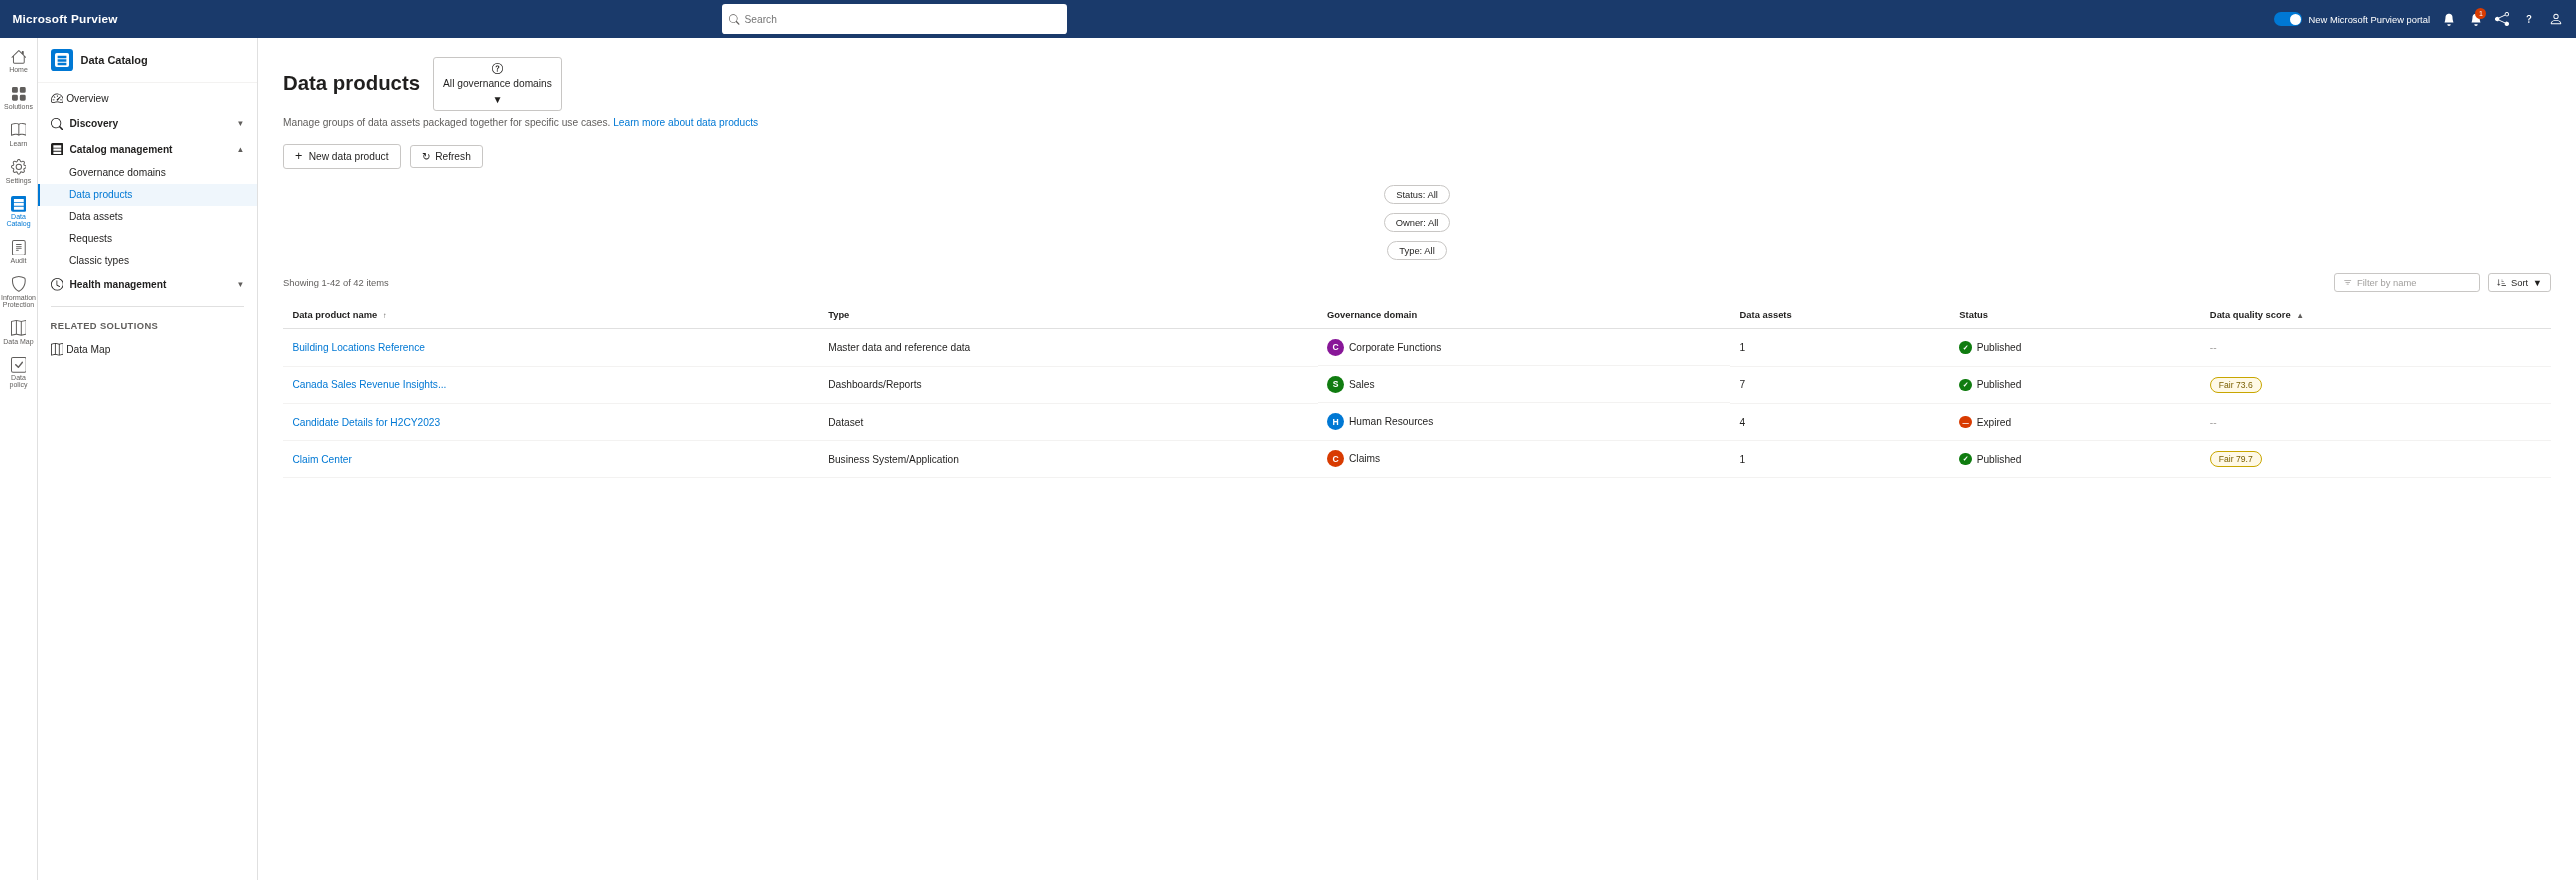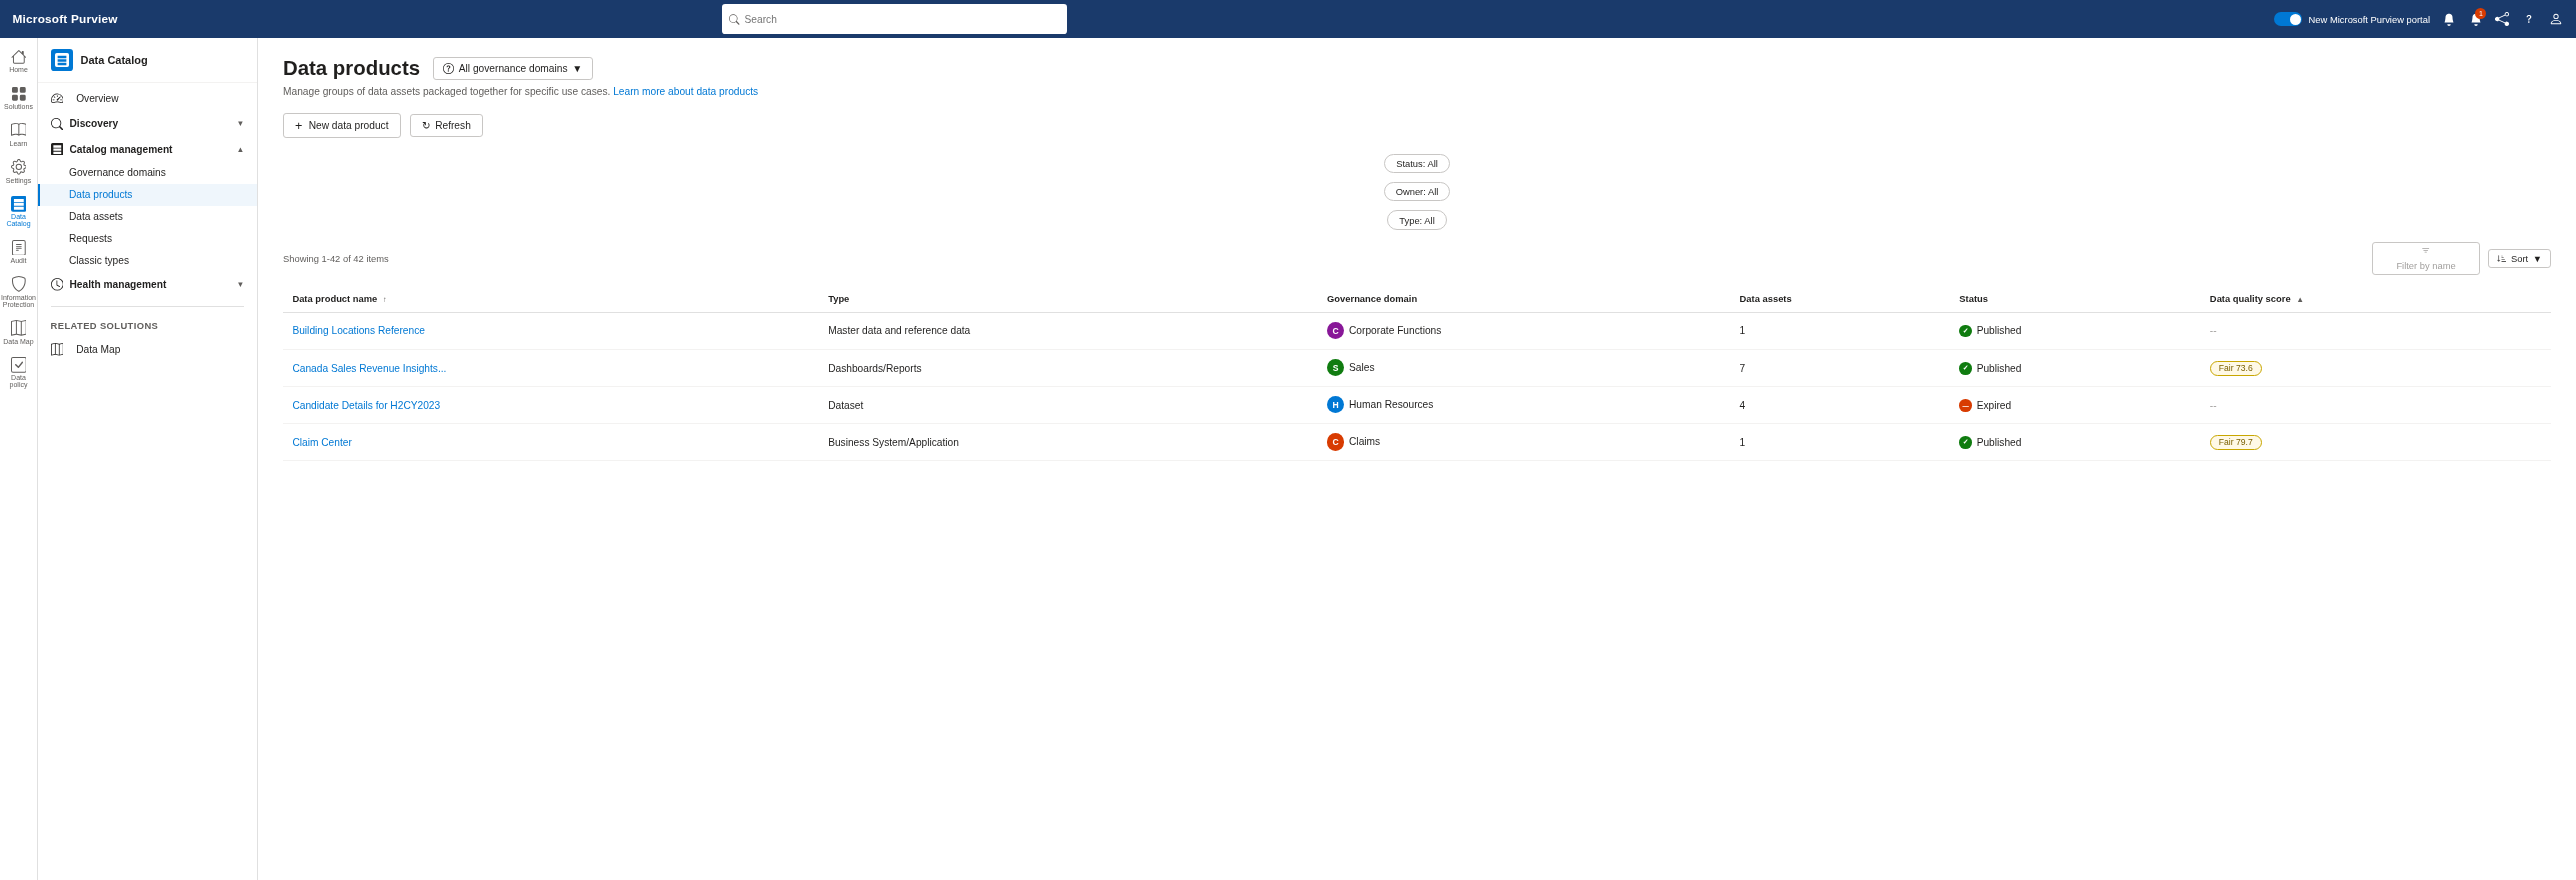--- a/index.html
+++ b/index.html
@@ -169,21 +169,21 @@
       color: #201f1e;
     }
 
     .sidebar-nav-item {
       display: flex;
       align-items: center;
       padding: 6.3px 12.6px;
       cursor: pointer;
       color: #201f1e;
       font-size: 10.2px;
-      gap: 13px;
+      gap: 3px;
     }
 
     .sidebar-section {
       padding: 3.1px 0;
     }
     .sidebar-section-header {
       display: flex;
       align-items: center;
       padding: 6.3px 12.6px;
       cursor: pointer;
@@ -248,20 +248,21 @@
       display: flex;
       align-items: center;
       gap: 4.7px;
       border: 0.8px solid #c8c6c4;
       border-radius: 3.1px;
       padding: 4.7px 9.4px;
       cursor: pointer;
       font-size: 10.2px;
       color: #201f1e;
       background: white;
+      flex-direction: column;
     }
 
     .page-subtitle {
       font-size: 10.2px;
       color: #605e5c;
       margin-bottom: 15.7px;
     }
     .page-subtitle a {
       color: #0078d4;
       text-decoration: none;
@@ -321,22 +322,21 @@
     .filter-input {
       display: flex;
       align-items: center;
       gap: 4.7px;
       border: 0.8px solid #c8c6c4;
       border-radius: 3.1px;
       padding: 3.1px 7.9px;
       font-size: 9.4px;
       color: #a19f9d;
       background: white;
-      width: 108px;
-      flex-direction: column;
+      width: 146px;
     }
     .sort-btn {
       display: flex;
       align-items: center;
       gap: 4.7px;
       border: 0.8px solid #c8c6c4;
       border-radius: 3.1px;
       padding: 3.1px 7.9px;
       font-size: 9.4px;
       cursor: pointer;

